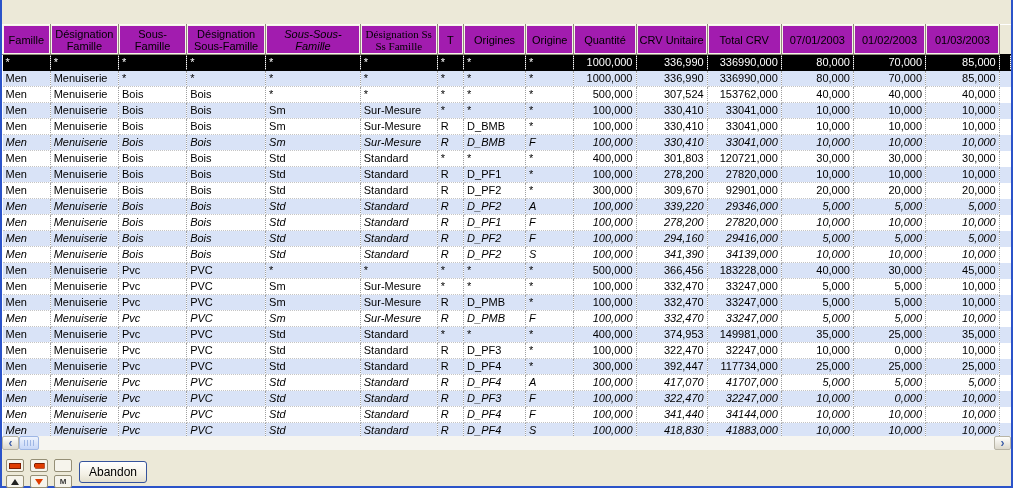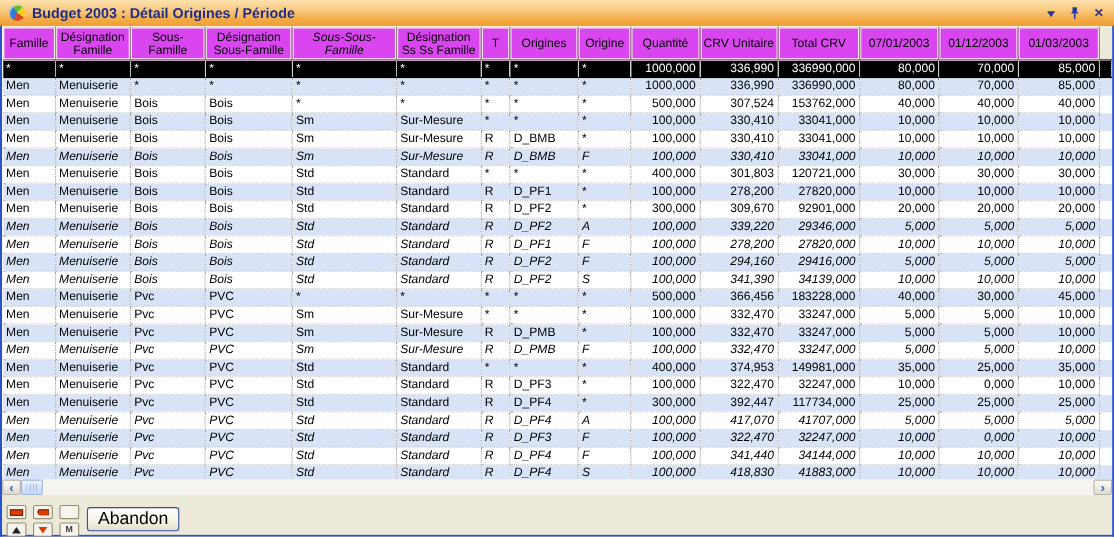--- a/index.html
+++ b/index.html
@@ -14,21 +14,21 @@
             background:conic-gradient(from 210deg,#2F7BD6 0 115deg,#66B832 115deg 195deg,#F4D023 195deg 275deg,#D8482B 275deg 360deg);
             box-shadow:inset 1px 1px 1px rgba(255,255,255,.7);}
   .titletext{font-size:13px;font-weight:bold;color:#1B2D8E;white-space:nowrap;}
   .titlebtns{margin-left:auto;display:flex;align-items:center;gap:6px;}
   .tbtn{width:16px;height:16px;display:flex;align-items:center;justify-content:center;color:#26379E;
         font-size:11px;font-weight:bold;cursor:default;}
   .chev{font-size:9px;transform:scaleX(1.4);}
   
   .gridarea{position:absolute;top:24px;left:0;right:0;height:412px;background:#FFFFFF;overflow:hidden;}
   table{border-collapse:collapse;table-layout:fixed;font-size:11px;}
-  th{height:27px;background:#d946ef;font-weight:normal;color:#000;text-align:center;vertical-align:middle;
+  th{height:27px;background:#a21caf;font-weight:normal;color:#000;text-align:center;vertical-align:middle;
      line-height:12px;padding:1px 2px;font-size:11px;
      border:1px solid;border-color:#FDFBF5 #8F8C7B #8F8C7B #FDFBF5;box-shadow:inset 0 0 0 1px #F7F4E8;}
   th.fill{border:none;background:#ECE9D8;box-shadow:none;}
   td{height:15px;line-height:15px;padding:0 3px;white-space:nowrap;overflow:hidden;
      border-right:1px dotted #9F9F9F;border-bottom:1px dotted #C4C4C4;color:#000;}
   td.r{text-align:right;}
   td.fill{border:none;}
   tr.alt td{background:#D9E3F7;}
   tr.sel td{background:#000;color:#FFF;border-right:1px dotted #666;border-bottom:1px solid #000;border-top:1px solid #000;}
   tr.it td{font-style:italic;}
@@ -47,65 +47,47 @@
   .footer{position:absolute;top:450px;left:0;right:0;bottom:0;background:#ECE9D8;}
   .navgrid{position:absolute;left:4px;top:9px;display:grid;grid-template-columns:repeat(3,18px);grid-auto-rows:13px;gap:3px 6px;}
   .nbtn{border:1px solid #958F76;background:#F6F4EC;border-radius:2px;display:flex;align-items:center;justify-content:center;box-sizing:border-box;}
   .ic-redbar{width:10px;height:4px;background:#E03C00;border:1px solid #7E1E00;}
   .ic-redbar-s{width:9px;height:4px;background:#E03C00;border:1px solid #7E1E00;clip-path:polygon(0 50%,18% 0,100% 0,100% 100%,18% 100%);}
   .ic-blank{width:10px;height:4px;}
   .ic-triup{width:0;height:0;border-left:4px solid transparent;border-right:4px solid transparent;border-bottom:6px solid #222;}
   .ic-tridown{width:0;height:0;border-left:4px solid transparent;border-right:4px solid transparent;border-top:6px solid #E03C00;}
   .ic-m{font-size:8px;font-weight:bold;color:#3A3A3A;line-height:8px;}
   .abandon{position:absolute;left:77px;top:11px;height:22px;padding:0 9px;font-family:"Liberation Sans",sans-serif;
-           font-size:16px;color:#000;background:linear-gradient(180deg,#FFFFFF,#F4F1E6 60%,#E3DFCE);
+           font-size:12px;color:#000;background:linear-gradient(180deg,#FFFFFF,#F4F1E6 60%,#E3DFCE);
            border:1px solid #35539C;border-radius:3px;}
 </style>
 </head>
 <body>
 
 <div class="window">
 
-  <div class="titlebar">
-    <span class="app-icon"></span>
-    <span class="titletext">Budget 2003 : Détail Origines / Période</span>
-    <span class="titlebtns">
-      <span class="tbtn">
-          <span class="chev">▼</span>
-        </span>
-      <span class="tbtn">
-        <svg width="10" height="12" viewBox="0 0 10 12">
-          <path d="M3 0.5 L7 0.5 L7 4.6 L8.6 6.3 L1.4 6.3 L3 4.6 Z" fill="#26379E"></path>
-          <line x1="5" y1="6.3" x2="5" y2="11.3" stroke="#26379E" stroke-width="1.4"></line>
-        </svg>
-      </span>
-      <span class="tbtn">
-          <span>✕</span>
-        </span>
-    </span>
-  </div>
 
   <div class="gridarea">
     <table>
       <thead>
           <tr>
             <th style="width: 45px;">Famille</th>
             <th style="width: 65px;">Désignation Famille</th>
             <th style="width: 72px;">Sous-Famille</th>
             <th style="width: 79px;">Désignation Sous-Famille</th>
             <th style="width: 107px; font-style: italic;">Sous-Sous-Famille</th>
-            <th style="width: 76px;">Désignation Ss Ss Famille</th>
+            <th style="width: 76px; font-family: Liberation Serif, serif;">Désignation Ss Ss Famille</th>
             <th style="width: 25px;">T</th>
             <th style="width: 62px;">Origines</th>
             <th style="width: 46px;">Origine</th>
             <th style="width: 60px;">Quantité</th>
             <th style="width: 74px;">CRV Unitaire</th>
             <th style="width: 72px;">Total CRV</th>
             <th style="width: 71px;">07/01/2003</th>
-            <th style="width: 71px;">01/12/2003</th>
+            <th style="width: 71px;">01/02/2003</th>
             <th style="width: 73px; margin-top: 12px;">01/03/2003</th>
             <th class="fill" style="width: 8px;"></th>
           </tr>
         </thead>
       <tbody>
           <tr class="sel">
             <td>*</td>
             <td>*</td>
             <td>*</td>
             <td>*</td>

